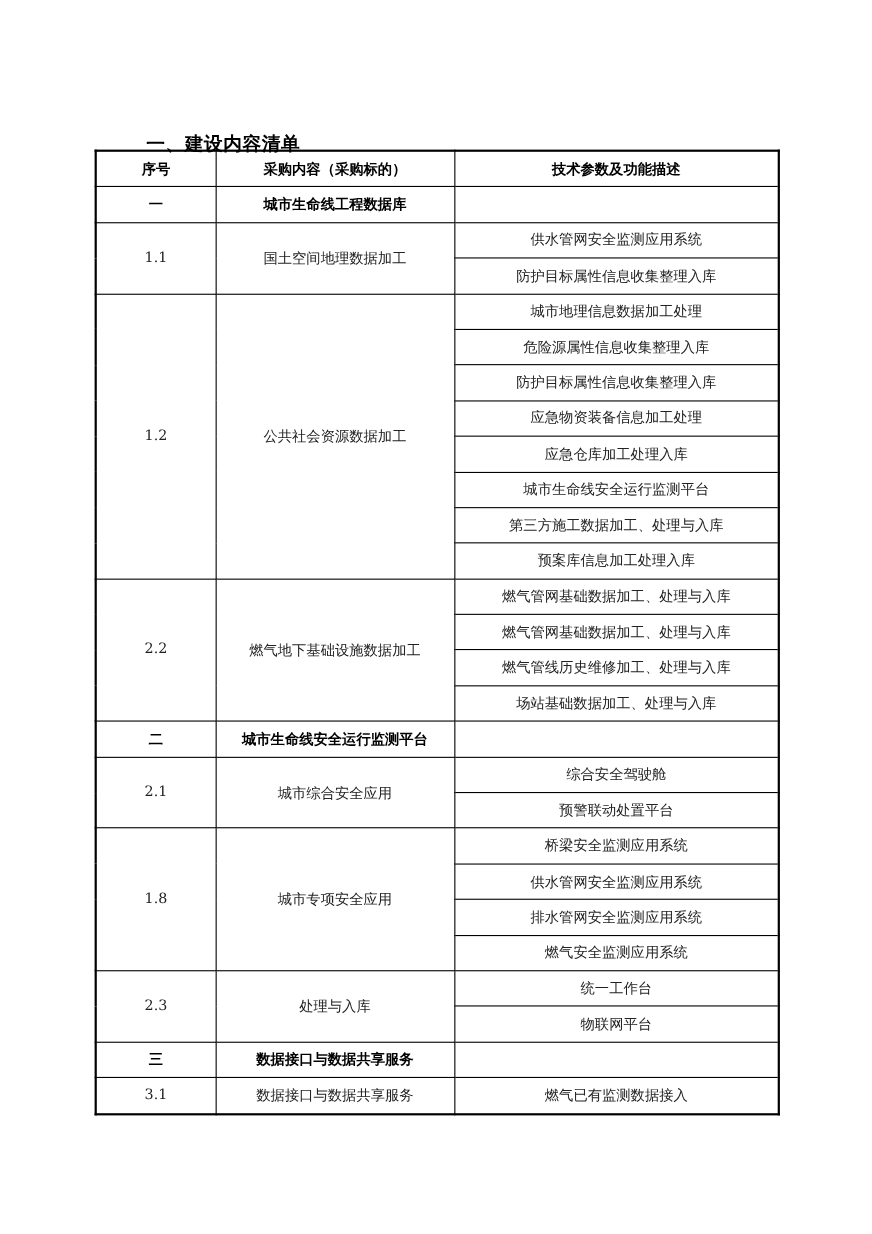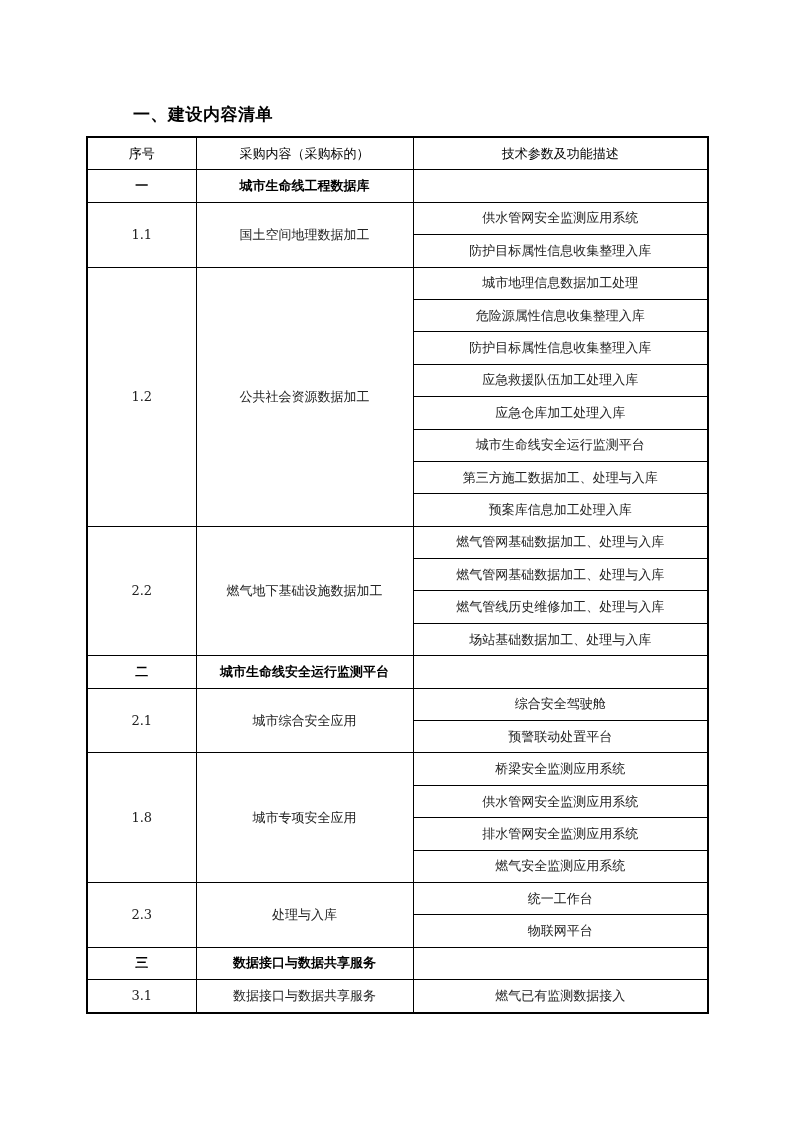--- a/index.html
+++ b/index.html
@@ -1,18 +1,18 @@
 <!DOCTYPE html>
 <html><head>
 <meta charset="utf-8">
 <style>
   html, body { margin: 0; padding: 0; background: #ffffff; }
   body { width: 793px; height: 1122px; position: relative; overflow: hidden; }
   .title {
-    position: absolute; left: 133px; top: 103px;
+    position: absolute; left: 133px; top: 119px;
     font-family: "DejaVu Sans", "Liberation Sans", sans-serif;
     font-weight: bold; font-size: 17px; color: #000; letter-spacing: 0.5px;
   }
   table.spec {
     position: absolute; left: 86px; top: 136px;
     border-collapse: collapse; table-layout: fixed;
     width: 621px;
     border: 2px solid #000;
     font-family: "DejaVu Serif", "Liberation Serif", serif;
     font-size: 13px; color: #222;
@@ -20,21 +20,21 @@
   table.spec col.c1 { width: 109px; }
   table.spec col.c2 { width: 217px; }
   table.spec col.c3 { width: 295px; }
   table.spec td, table.spec th {
     border: 1px solid #000;
     height: 31.4px; padding: 0; text-align: center; vertical-align: middle;
     white-space: nowrap; overflow: hidden;
   }
   table.spec th {
     font-family: "DejaVu Sans", "Liberation Sans", sans-serif;
-    font-weight: normal; font-size: 13px; color: #000;
+    font-weight: bold; font-size: 13px; color: #000;
   }
   .sec td.bold {
     font-family: "DejaVu Sans", "Liberation Sans", sans-serif;
     font-weight: bold; color: #000;
   }
 </style>
 </head>
 <body>
 
 <div class="title">一、建设内容清单</div>
@@ -74,21 +74,21 @@
       <td rowspan="8">公共社会资源数据加工</td>
       <td>城市地理信息数据加工处理</td>
     </tr>
     <tr>
         <td>危险源属性信息收集整理入库</td>
       </tr>
     <tr>
         <td>防护目标属性信息收集整理入库</td>
       </tr>
     <tr>
-        <td>应急救援队伍加工处理入库</td>
+        <td>应急物资装备信息加工处理</td>
       </tr>
     <tr>
         <td>应急仓库加工处理入库</td>
       </tr>
     <tr>
         <td>城市生命线安全运行监测平台</td>
       </tr>
     <tr>
         <td>第三方施工数据加工、处理与入库</td>
       </tr>

